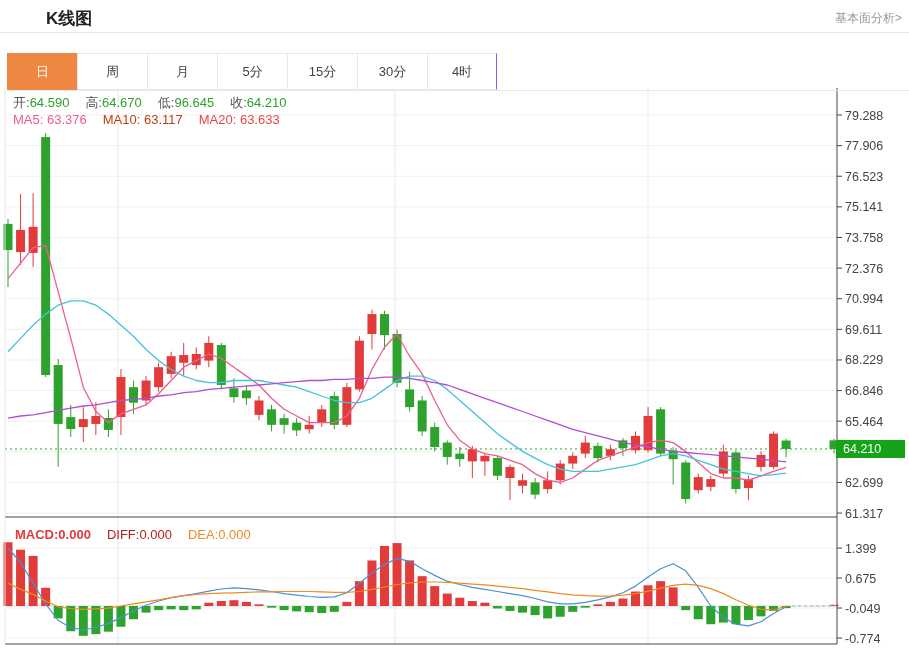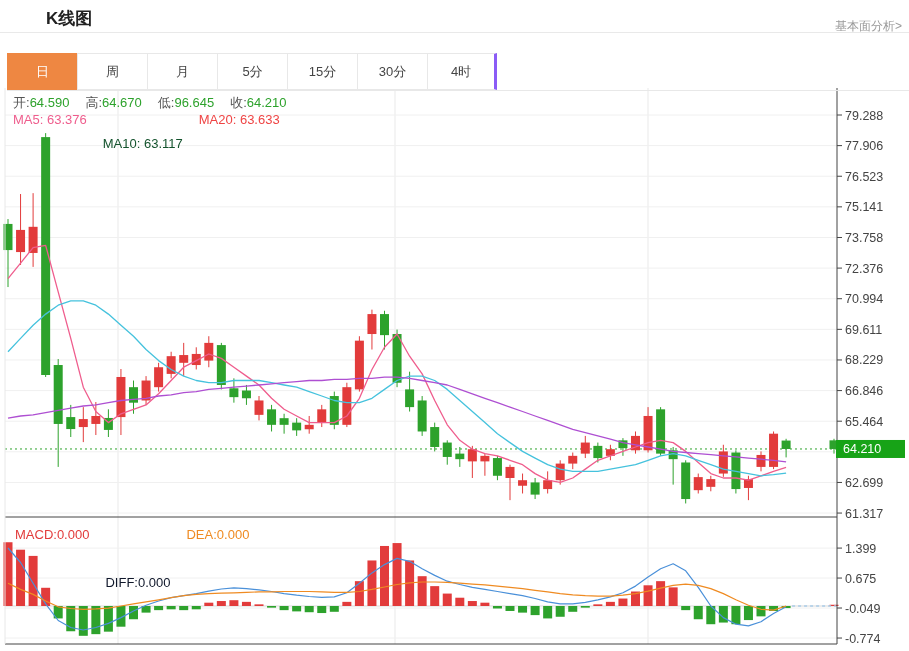--- a/index.html
+++ b/index.html
@@ -2,37 +2,37 @@
 <html><head>
 <meta charset="utf-8">
 <style>
   html,body{margin:0;padding:0;background:#fff;}
   body{width:909px;height:651px;position:relative;overflow:hidden;
        font-family:"Liberation Sans","DejaVu Sans",sans-serif;
        -webkit-font-smoothing:antialiased;}
   .page{position:absolute;inset:0;}
   #chart{position:absolute;left:0;top:0;z-index:1;}
   .hdr-title{position:absolute;left:10px;top:7px;font-size:17px;font-weight:bold;color:#222;z-index:5;margin-left:36px;}
-  .hdr-link{position:absolute;right:7px;top:10px;font-size:12px;color:#999;cursor:pointer;z-index:5;text-decoration:none;margin-top:8px;}
+  .hdr-link{position:absolute;right:7px;top:10px;font-size:12px;color:#999;cursor:pointer;z-index:5;text-decoration:none;}
   .hdr-rule{position:absolute;left:0;right:0;top:32px;height:1px;background:#e9e9e9;z-index:4;}
   .tabbar{position:absolute;left:7px;right:0;top:53px;height:37px;display:flex;
           border-bottom:1px solid #e8e8e8;z-index:5;background:transparent;}
   .tab{width:70px;box-sizing:border-box;display:flex;align-items:center;justify-content:center;
        font-size:13px;color:#444;background:#fff;border:1px solid #e8e8e8;border-right:none;cursor:pointer;}
-  .tab:last-of-type{border-right:3px solid #8b5cf6;}
+  .tab:last-of-type{border-right:1px solid #8b5cf6;}
   .tab.active{background:#ee8742;border-color:#ee8742;color:#fff;}
   .readout{position:absolute;z-index:6;display:flex;font-size:13px;white-space:nowrap;pointer-events:none;}
   .readout .pair{margin-right:16px;}
   .ohlc{left:13px;top:94px;}
   .ohlc .lab{color:#555;}
   .ohlc .val{color:#2da22c;text-align:right;}
   .ma{left:13px;top:112px;}
   .macdline{left:15px;top:527px;}
-  .c-ma5{color:#ef5d8d;} .c-ma10{color:#14532d;margin-top:24px;} .c-ma20{color:#ef4444;}
-  .c-macd{color:#e23b3b;} .c-diff{color:#0f172a;margin-top:48px;} .c-dea{color:#ef8b22;}
+  .c-ma5{color:#ef5d8d;} .c-ma10{color:#c2410c;} .c-ma20{color:#ef4444;}
+  .c-macd{color:#e23b3b;font-weight:bold;} .c-diff{color:#b91c1c;} .c-dea{color:#ef8b22;}
 </style>
 </head>
 <body>
 
 <div class="page">
 
   <svg id="chart" width="909" height="651">
       <g>
         <line x1="118" y1="88" x2="118" y2="644" stroke="#e9e9e9" stroke-width="1"></line>
         <line x1="395" y1="88" x2="395" y2="644" stroke="#e9e9e9" stroke-width="1"></line>

